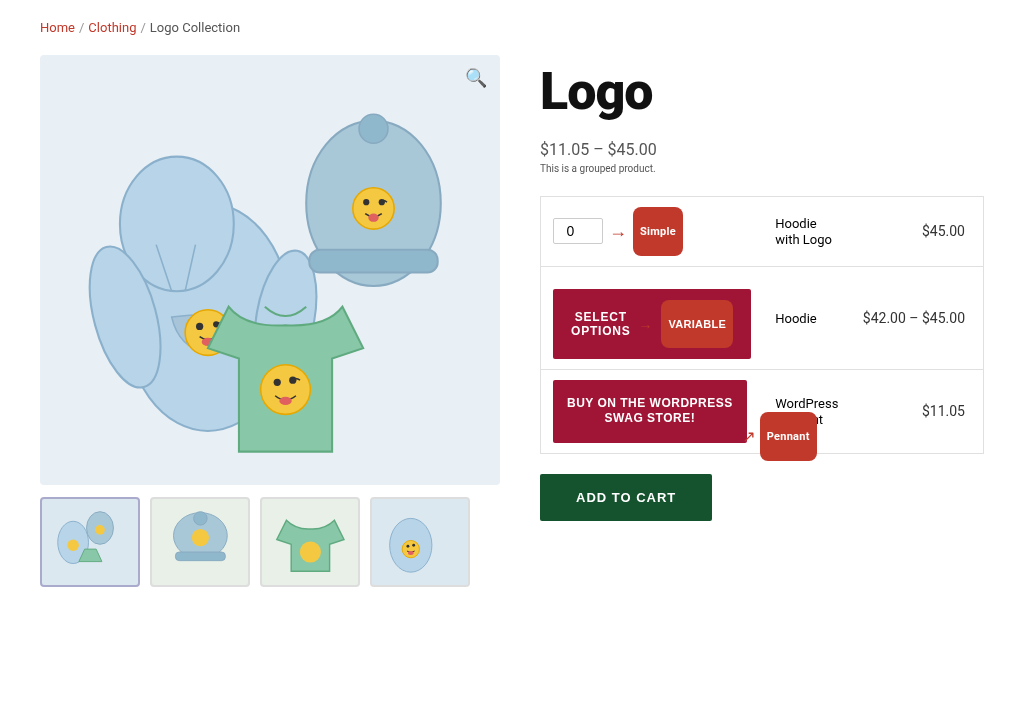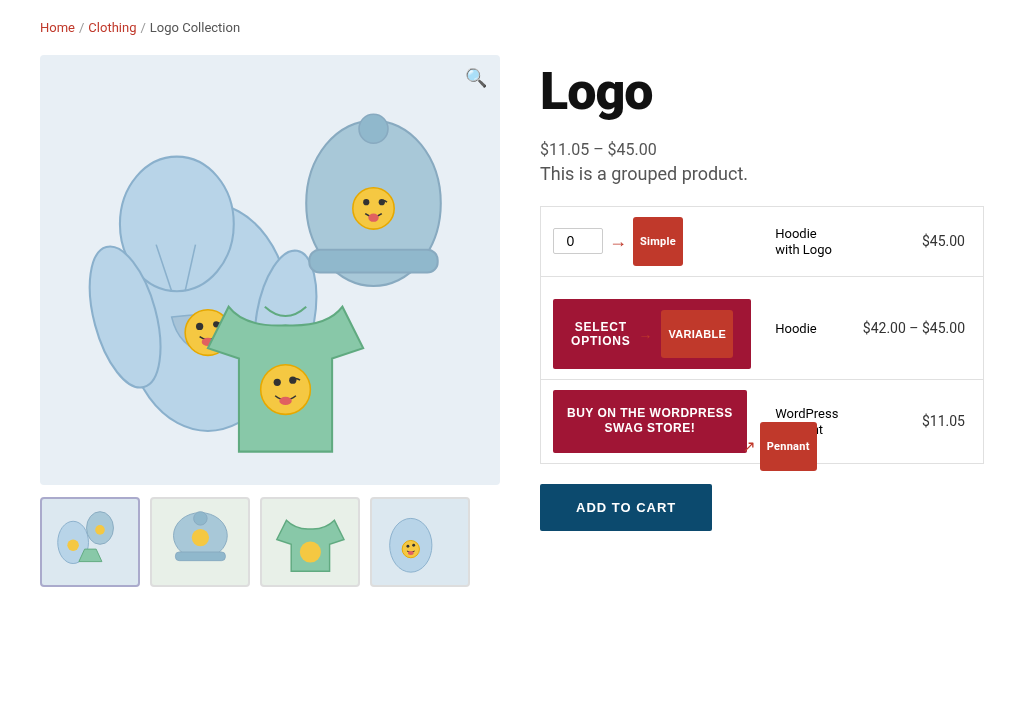--- a/index.html
+++ b/index.html
@@ -110,21 +110,21 @@
       letter-spacing: -1px;
     }
 
     .price-range {
       font-size: 16px;
       color: #555;
       margin-bottom: 4px;
     }
 
     .product-description {
-      font-size: 18px;
+      font-size: 10px;
       color: #555;
       margin-bottom: 22px;
     }
 
     
     .grouped-table {
       width: 100%;
       border-collapse: collapse;
       margin-bottom: 20px;
       border: 1px solid #e0e0e0;
@@ -163,21 +163,21 @@
       font-size: 18px;
       font-weight: bold;
     }
 
     .badge {
       background: #c0392b;
       color: #fff;
       font-size: 11px;
       font-weight: 700;
       padding: 18px 7px;
-      border-radius: 3px;
+      border-radius: 8px;
       letter-spacing: 0.3px;
     }
 
     .product-link {
       color: #000000;
       text-decoration: none;
       font-size: 13px;
     }
 
     .product-price {
@@ -214,21 +214,21 @@
       letter-spacing: 0.5px;
       cursor: pointer;
       text-transform: uppercase;
       border-radius: 2px;
       line-height: 1.3;
       text-align: center;
     }
 
     
     .btn-add-to-cart {
-      background: #0c4a6e;
+      background: #14532d;
       color: #fff;
       border: none;
       padding: 16px 36px;
       font-size: 13px;
       font-weight: 700;
       letter-spacing: 1px;
       cursor: pointer;
       text-transform: uppercase;
       border-radius: 2px;
       margin-bottom: 20px;

